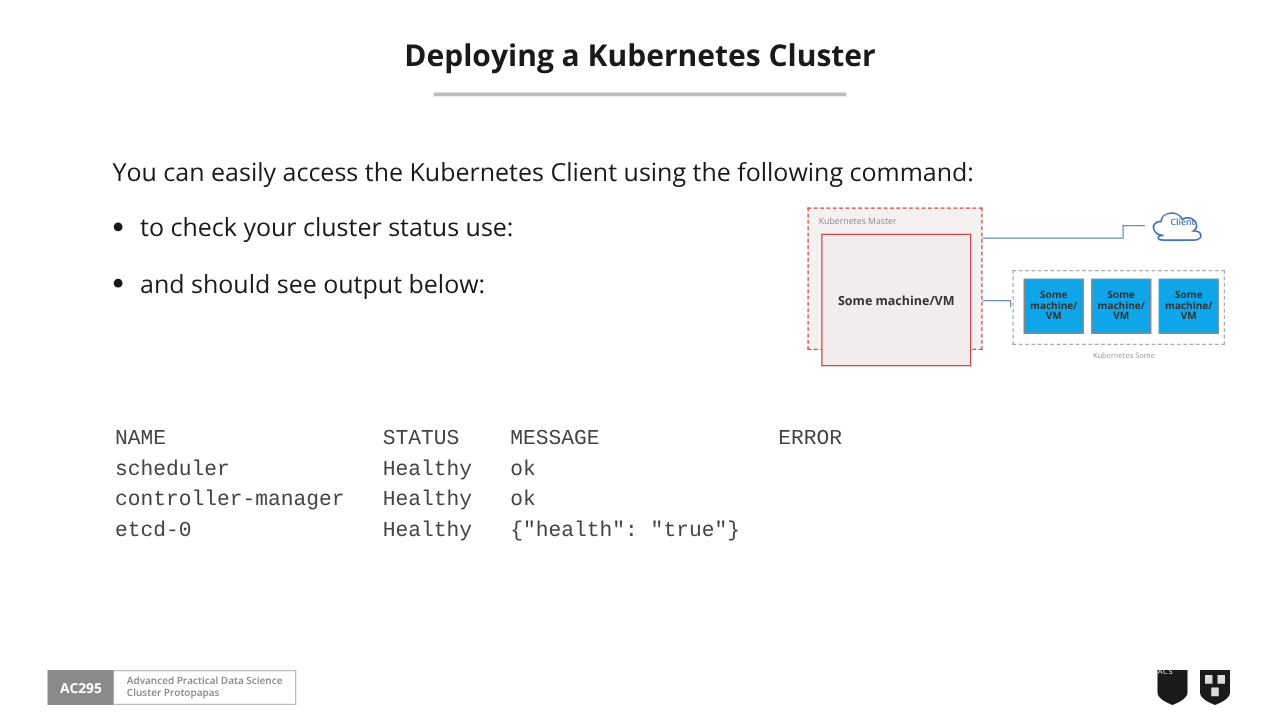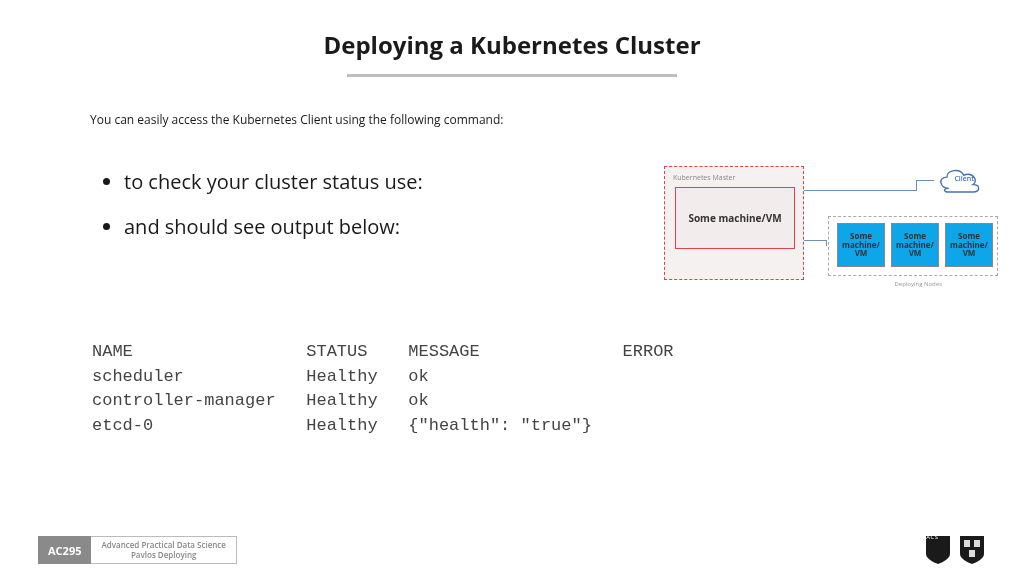--- a/index.html
+++ b/index.html
@@ -1,43 +1,43 @@
 <!DOCTYPE html>
 <html><head>
 <meta charset="utf-8">
 <style>
   * { box-sizing: border-box; margin: 0; padding: 0; }
   html, body { width: 1024px; height: 576px; overflow: hidden; font-family: "Segoe UI", "Open Sans", Arial, sans-serif; background: #fff; color: #1a1a1a; }
   .slide { position: relative; width: 1024px; height: 576px; }
   .title { position: absolute; top: 28px; left: 0; right: 0; text-align: center; font-size: 24px; font-weight: 700; }
   .title-underline { position: absolute; top: 74px; left: 50%; transform: translateX(-50%); width: 330px; height: 3px; background: #bdbdbd; }
-  .intro { position: absolute; top: 111px; left: 90px; right: 70px; font-size: 12px; }
+  .intro { position: absolute; top: 124px; left: 90px; right: 70px; font-size: 20px; }
   .bullets { position: absolute; top: 168px; left: 90px; width: 540px; }
-  .bullets li { margin-left: 34px; font-size: 20px; list-style: disc; margin-bottom: 18px; }
+  .bullets li { margin-left: 22px; font-size: 20px; list-style: disc; margin-bottom: 18px; }
   .cmd { font-family: "Courier New", Courier, monospace; font-size: 21px; margin: 10px 0 22px 36px; }
-  .diagram { position: absolute; top: 160px; right: 22px; width: 340px; height: 130px; }
+  .diagram { position: absolute; top: 160px; right: 40px; width: 340px; height: 130px; }
   .master-box { position: absolute; left: 2px; top: 6px; width: 140px; height: 114px; border: 1px dashed #d44; background: #f6f1f1; }
   .master-label { position: absolute; left: 8px; top: 6px; font-size: 7px; color: #888; }
-  .master-inner { position: absolute; left: 10px; top: 20px; width: 120px; height: 62px; border: 1px solid #d44; background: #f2eced; display: flex; align-items: center; justify-content: center; font-size: 10px; font-weight: 700; color: #333; }
+  .master-inner { position: absolute; left: 10px; top: 20px; width: 120px; height: 106px; border: 1px solid #d44; background: #f2eced; display: flex; align-items: center; justify-content: center; font-size: 10px; font-weight: 700; color: #333; }
   .cloud { position: absolute; right: 14px; top: 4px; width: 56px; height: 30px; }
   .cloud svg { width: 100%; height: 100%; }
   .cloud-text { position: absolute; right: 28px; top: 14px; font-size: 7px; color: #4573b3; font-weight: 600; }
   .nodes-box { position: absolute; right: 4px; top: 56px; width: 170px; height: 60px; border: 1px dashed #aaa; }
   .nodes-label { position: absolute; right: 8px; bottom: -10px; font-size: 6px; color: #999; }
   .node { position: absolute; top: 6px; width: 48px; height: 44px; border: 1px solid #888; background: #0ea5e9; display: flex; align-items: center; justify-content: center; text-align: center; font-size: 8px; font-weight: 700; line-height: 1.1; color: #333; }
   .node.n1 { left: 8px; }
   .node.n2 { left: 62px; }
   .node.n3 { left: 116px; }
   .wire { position: absolute; background: #6b8db8; height: 1px; }
   .wire.v { width: 1px; }
   .table { position: absolute; top: 340px; left: 92px; font-family: "Courier New", Courier, monospace; font-size: 17px; color: #444; line-height: 1.45; white-space: pre; }
   .th { font-weight: 400; color: #444; }
   .footer { position: absolute; left: 38px; bottom: 12px; display: flex; align-items: stretch; height: 28px; }
   .course-code { background: #8a8a8a; color: #fff; font-size: 11px; font-weight: 700; display: flex; align-items: center; padding: 0 10px; }
-  .course-info { border: 1px solid #bbb; border-left: none; padding: 2px 10px; display: flex; flex-direction: column; justify-content: center; align-items: center; }
+  .course-info { border: 1px solid #bbb; border-left: none; padding: 2px 10px; display: flex; flex-direction: column; justify-content: center; }
   .course-info span { font-size: 8px; color: #888; line-height: 1.2; font-weight: 600; }
   .logos { position: absolute; right: 38px; bottom: 10px; display: flex; gap: 6px; }
   .shield { width: 28px; height: 32px; position: relative; }
   .shield svg { width: 100%; height: 100%; }
   .iacs-label { position: absolute; top: -1px; left: 0; right: 0; font-size: 6px; font-weight: 400; letter-spacing: 0.5px; color: #fff; }
 </style>
 </head>
 <body>
 
 <div class="slide">
@@ -70,33 +70,33 @@
         <path d="M18 26 C8 26 6 14 16 14 C16 6 30 4 34 12 C44 8 50 18 44 22 C52 22 52 30 44 30 L18 30 C12 30 12 26 18 26 Z" fill="#fff" stroke="#4573b3" stroke-width="1.5"></path>
       </svg>
     </div>
     <div class="cloud-text">Client</div>
 
     <div class="nodes-box">
       <div class="node n1">Some machine/ VM</div>
       <div class="node n2">Some machine/ VM</div>
       <div class="node n3">Some machine/ VM</div>
     </div>
-    <div class="nodes-label" style="position:absolute; right:60px; top:120px; font-size:6px; color:#999;">Deploying Nodes</div>
+    <div class="nodes-label" style="position:absolute; right:60px; top:120px; font-size:6px; color:#999;">Kubernetes Some</div>
   </div>
 
   <div class="table"><span class="th">NAME</span>                 <span class="th">STATUS</span>    <span class="th">MESSAGE</span>              <span class="th">ERROR</span>
 <span>scheduler</span>            <span>Healthy</span>   <span>ok</span>
 <span>controller-manager</span>   <span>Healthy</span>   <span>ok</span>
 <span>etcd-0</span>               <span>Healthy</span>   <span>{"health": "true"}</span></div>
 
   <div class="footer">
     <div class="course-code">AC295</div>
     <div class="course-info">
       <span>Advanced Practical Data Science</span>
-      <span>Pavlos Deploying</span>
+      <span>Cluster Protopapas</span>
     </div>
   </div>
 
   <div class="logos">
     <div class="shield">
       <svg viewBox="0 0 28 32">
           <path d="M2 2 H26 V20 C26 26 14 30 14 30 C14 30 2 26 2 20 Z" fill="#1a1a1a"></path>
         </svg>
       <div class="iacs-label">IACS</div>
     </div>

